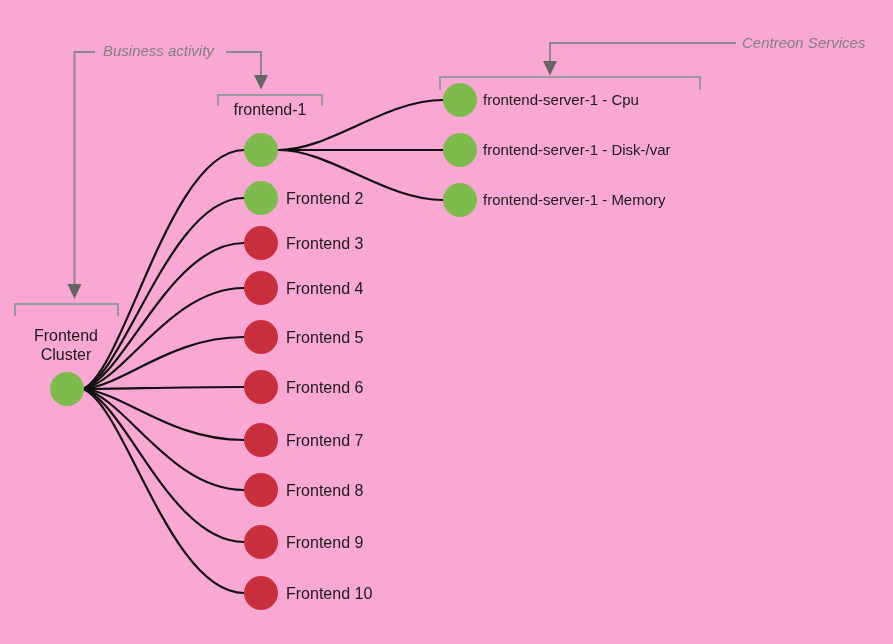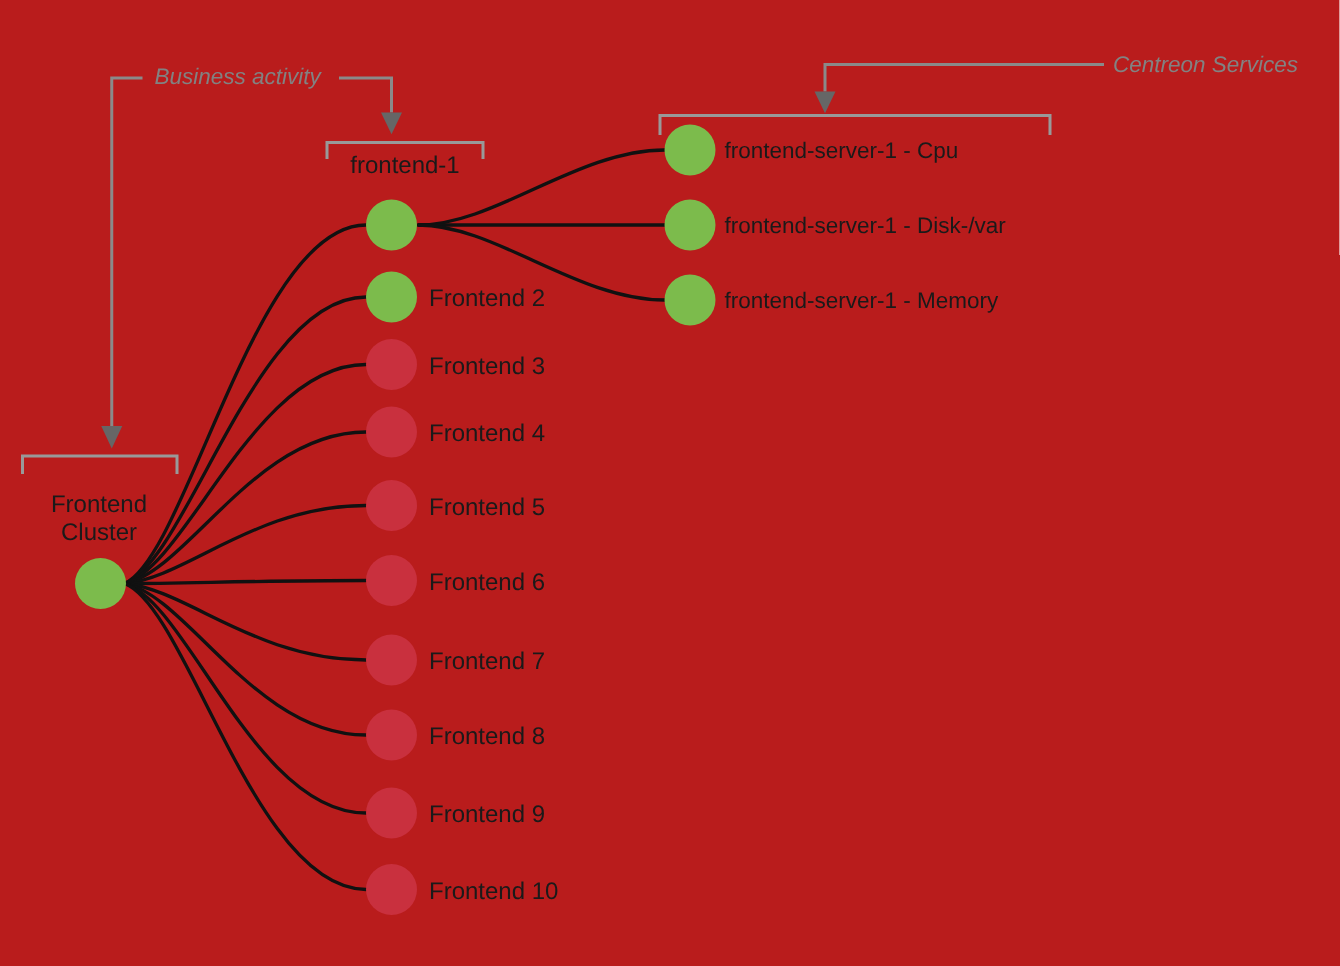--- a/index.html
+++ b/index.html
@@ -5,21 +5,21 @@
   html, body {
     margin: 0;
     padding: 0;
     background: #ffffff;
     font-family: "Liberation Sans", sans-serif;
   }
   .stage {
     position: relative;
     width: 893px;
     height: 644px;
-    background: #b91c1c;
+    background: #f9a8d4;
     overflow: hidden;
     text-align: center;
   }
   svg { display: block; }
 
   .edge {
     fill: none;
     stroke: #111111;
     stroke-width: 2.2;
     stroke-linecap: round;

